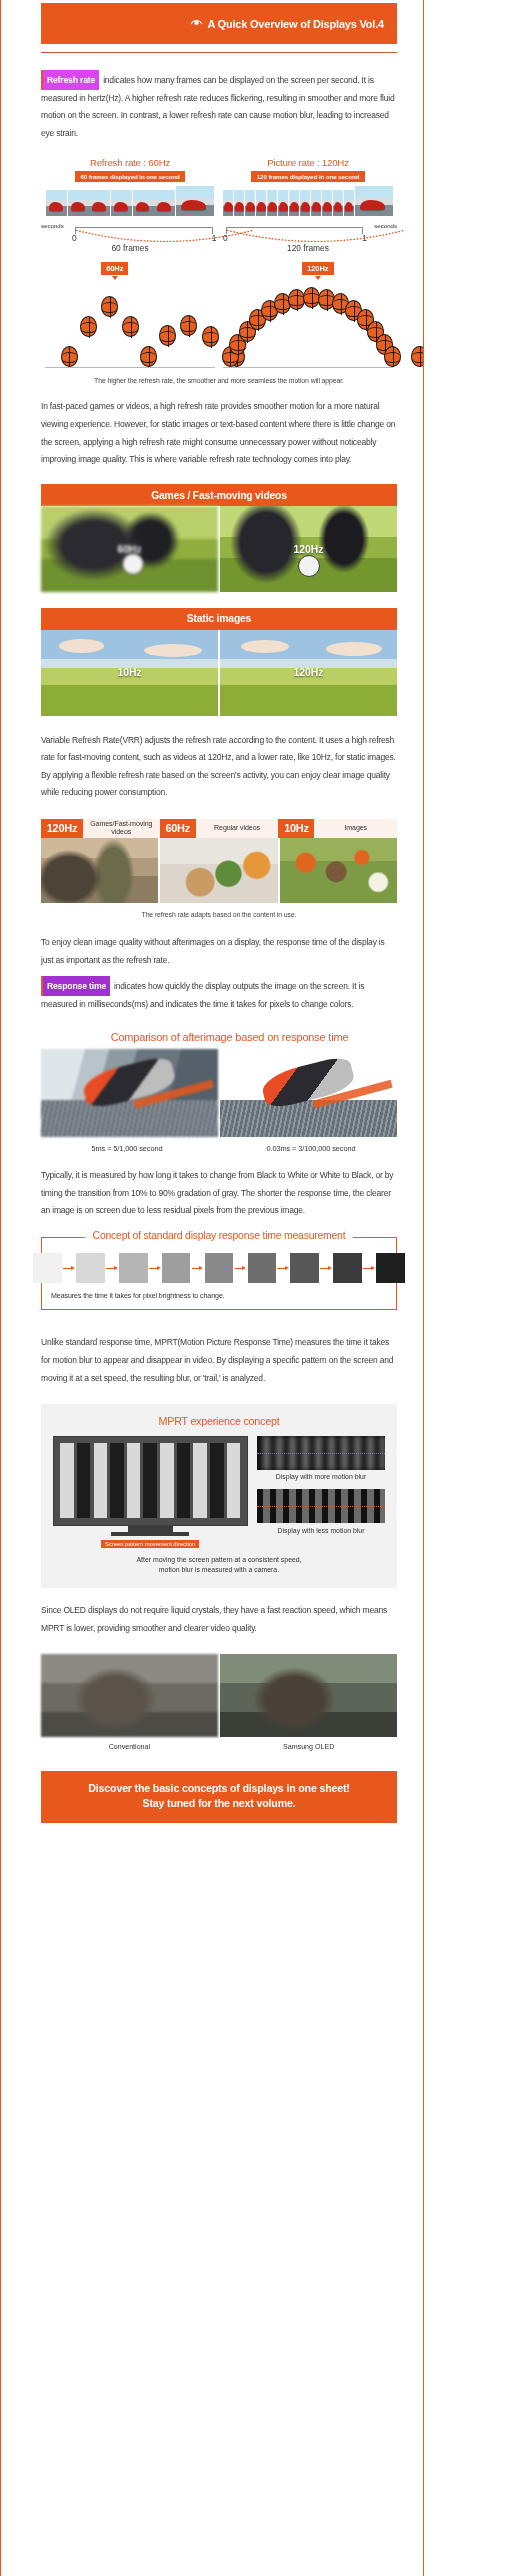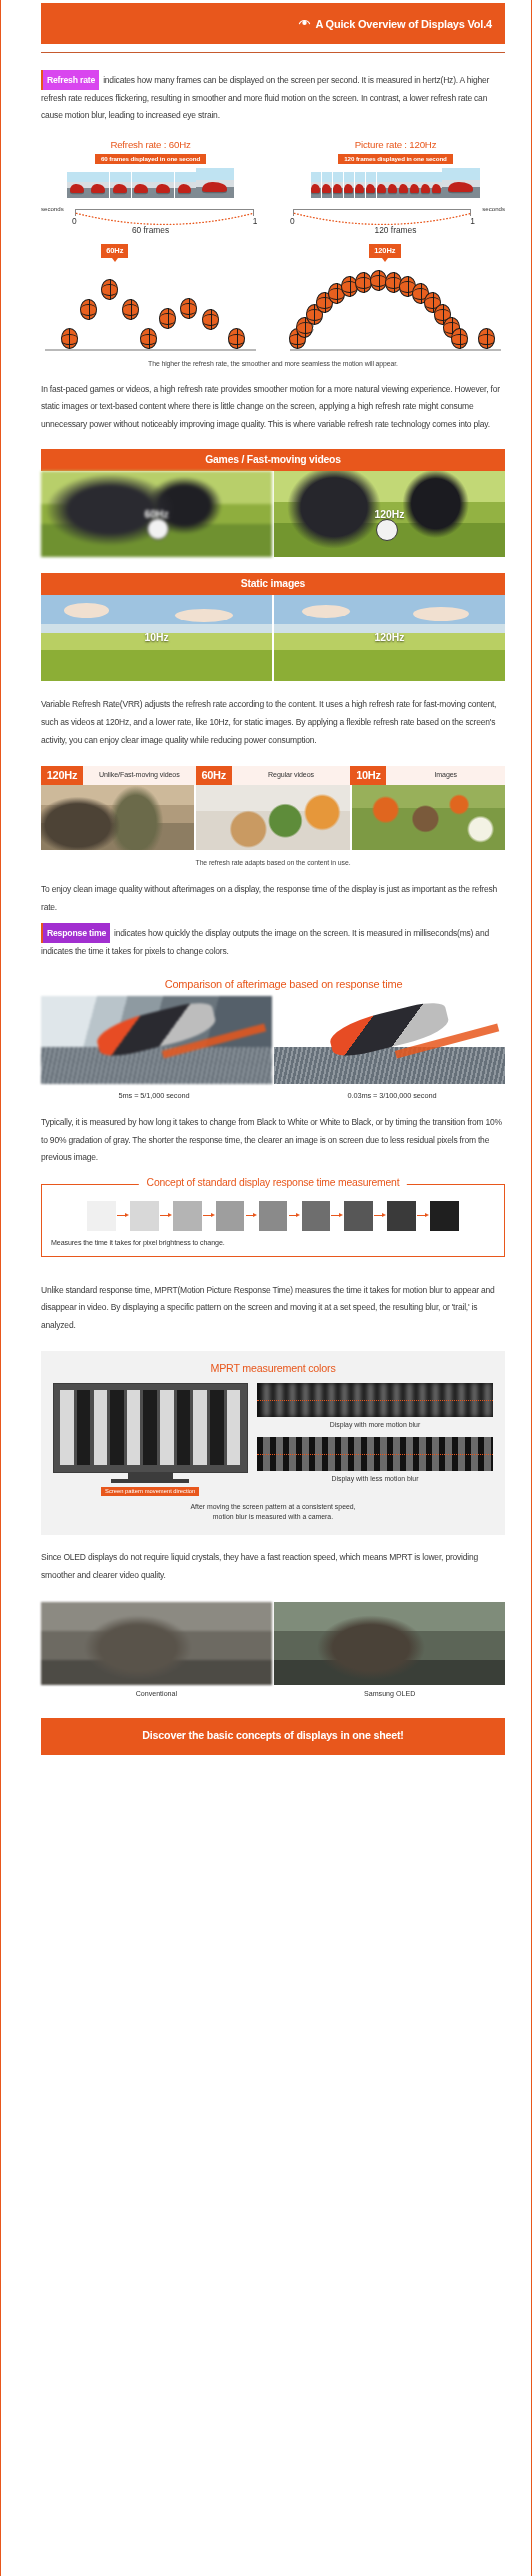--- a/index.html
+++ b/index.html
@@ -4,21 +4,21 @@
 <style>
   * { box-sizing: border-box; margin: 0; padding: 0; }
   body {
     width: 532px;
     background: #ffffff;
     font-family: "Liberation Sans", sans-serif;
     color: #333;
     -webkit-font-smoothing: antialiased;
   }
   .page {
-    width: 532px;
+    width: 424px;
     min-height: 2576px;
     position: relative;
     background: #fff;
     border-left: 1.9px solid #e8571c;
     border-right: 1.9px solid #e8571c;
     overflow: hidden;
   }
 
   
   .topbar {
@@ -571,21 +571,21 @@
       </div>
     </div>
   </div>
 
   <p class="para" style="margin-top:15.6px;">Variable Refresh Rate(VRR) adjusts the refresh rate according to the content. It uses a high refresh rate for fast-moving content, such as videos at 120Hz, and a lower rate, like 10Hz, for static images. By applying a flexible refresh rate based on the screen's activity, you can enjoy clear image quality while reducing power consumption.</p>
 
   <div class="vrr">
     <div class="vrr-labels">
       <div class="vrr-cell">
         <span class="vrr-hz">120Hz</span>
-        <span class="vrr-txt">Unlike/Fast-moving videos</span>
+        <span class="vrr-txt">Games/Fast-moving videos</span>
       </div>
       <div class="vrr-cell">
         <span class="vrr-hz">60Hz</span>
         <span class="vrr-txt">Regular videos</span>
       </div>
       <div class="vrr-cell">
         <span class="vrr-hz">10Hz</span>
         <span class="vrr-txt">Images</span>
       </div>
     </div>
@@ -645,21 +645,21 @@
         <div class="sw" style="background:#1f1f1f"></div>
       </div>
       <div class="bb-caption">Measures the time it takes for pixel brightness to change.</div>
     </div>
     <div class="bb-legend">Concept of standard display response time measurement</div>
   </div>
 
   <p class="para" style="margin-top:14.3px;">Unlike standard response time, MPRT(Motion Picture Response Time) measures the time it takes for motion blur to appear and disappear in video. By displaying a specific pattern on the screen and moving it at a set speed, the resulting blur, or 'trail,' is analyzed.</p>
 
   <div class="mprt">
-    <div class="mprt-title">MPRT measurement colors</div>
+    <div class="mprt-title">MPRT experience concept</div>
     <div class="mprt-row">
       <div class="monitor">
         <div class="mon-screen">
           <div class="mon-bar light"></div>
           <div class="mon-bar"></div>
           <div class="mon-bar light"></div>
           <div class="mon-bar"></div>
           <div class="mon-bar light"></div>
           <div class="mon-bar"></div>
           <div class="mon-bar light"></div>
@@ -699,16 +699,17 @@
     <div class="oled-pane px-conv"></div>
     <div class="oled-pane px-oled"></div>
   </div>
   <div class="oled-caps">
     <div class="oled-cap">Conventional</div>
     <div class="oled-cap">Samsung OLED</div>
   </div>
 
   <div class="footer">
     <div>Discover the basic concepts of displays in one sheet!</div>
+    <div>Stay tuned for the next volume.</div>
   </div>
 
 </div>
 
 
 </body></html>

